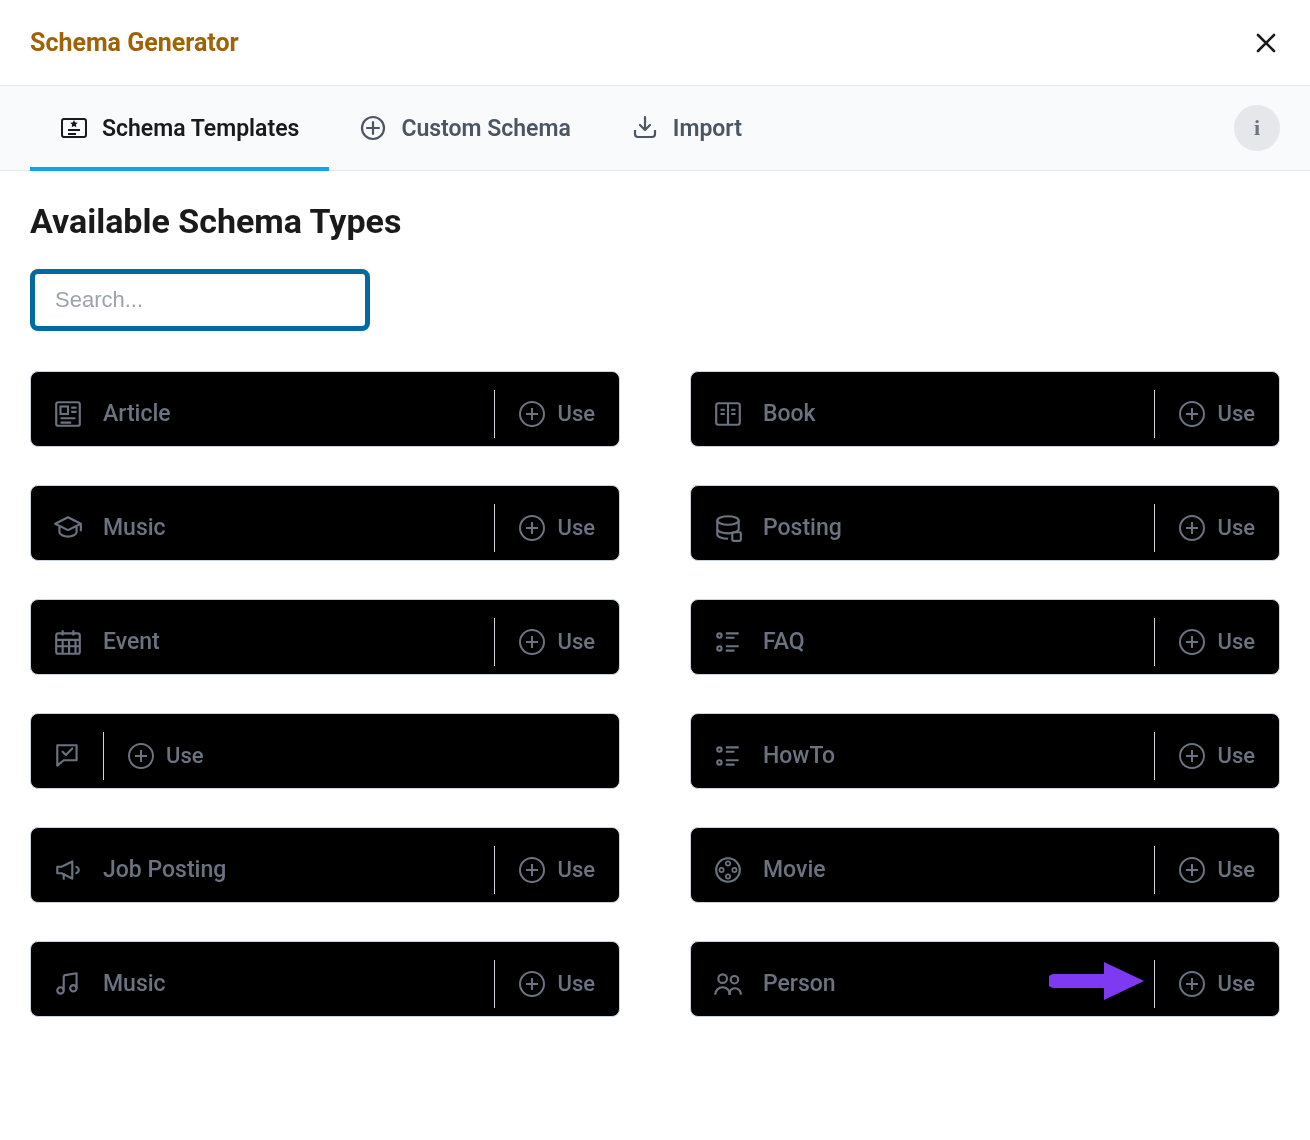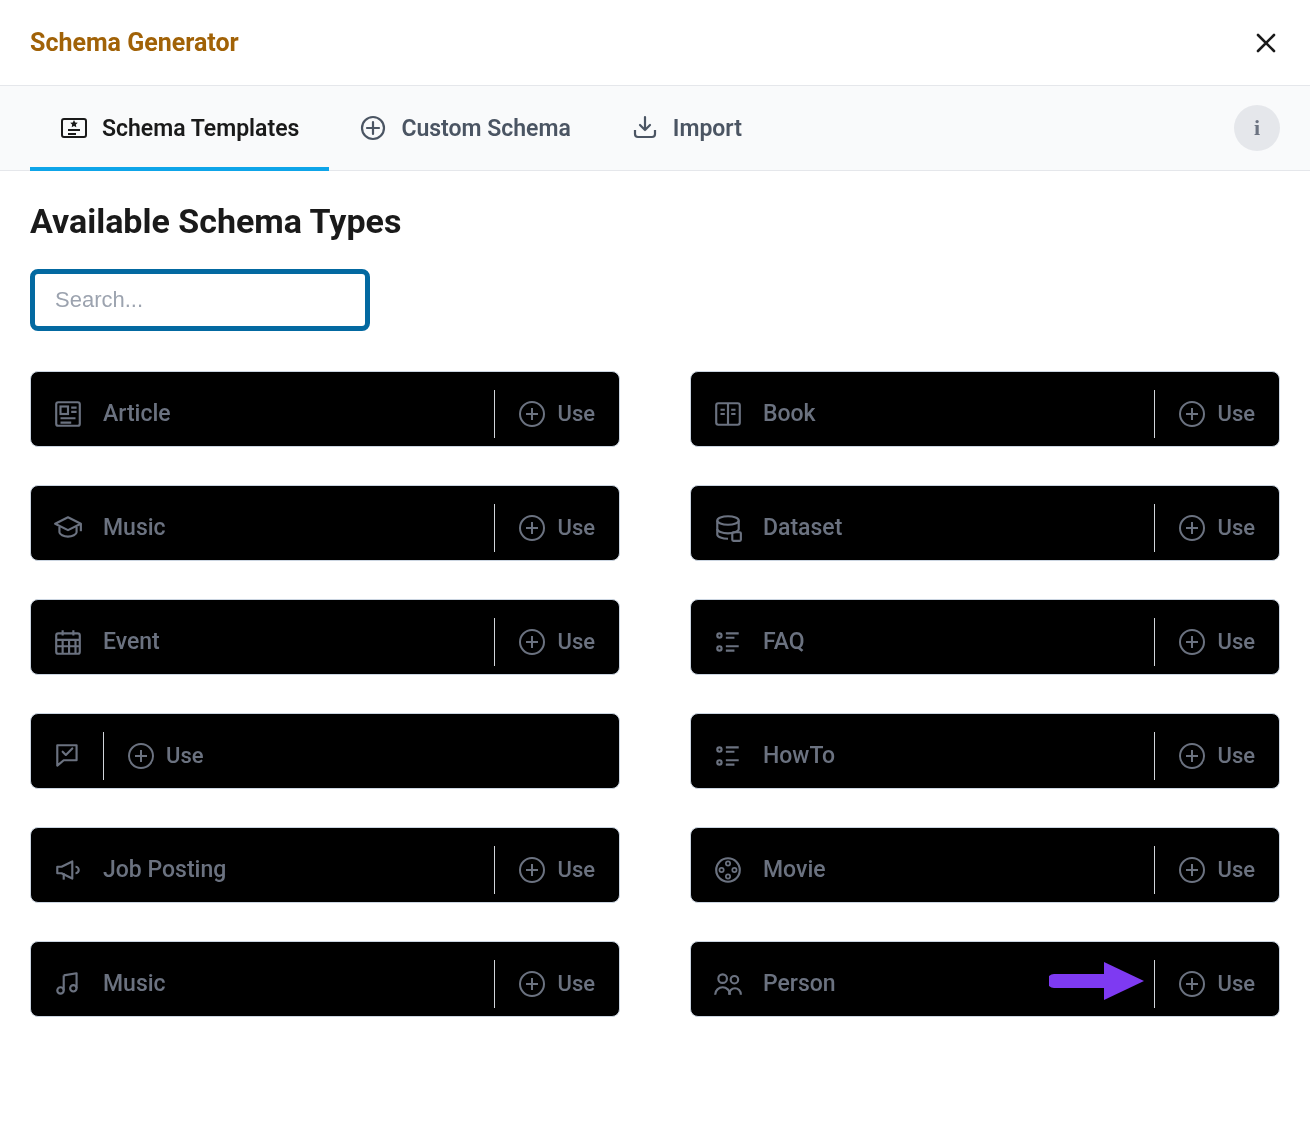--- a/index.html
+++ b/index.html
@@ -358,21 +358,21 @@
           <span class="plus-circle"></span>
           <span class="use-label">Use</span>
         </div>
       </div>
       <div class="card">
         <span class="card-icon">
           <svg width="30" height="30" viewBox="0 0 28 28">
             <use href="#ic-dataset"></use>
           </svg>
         </span>
-        <span class="card-label">Dataset</span>
+        <span class="card-label">Posting</span>
         <div class="use-btn">
           <span class="plus-circle"></span>
           <span class="use-label">Use</span>
         </div>
       </div>
       <div class="card">
         <span class="card-icon">
           <svg width="30" height="30" viewBox="0 0 28 28">
             <use href="#ic-event"></use>
           </svg>

